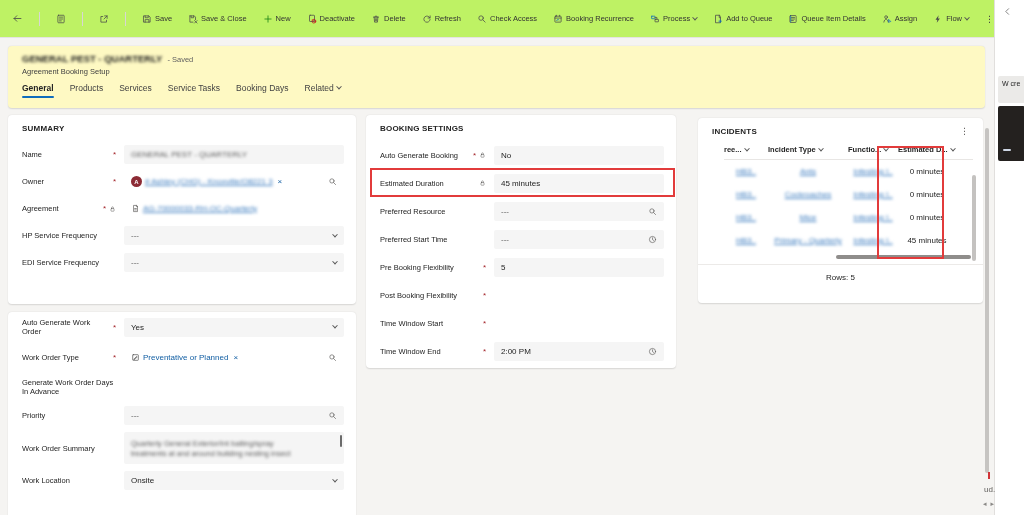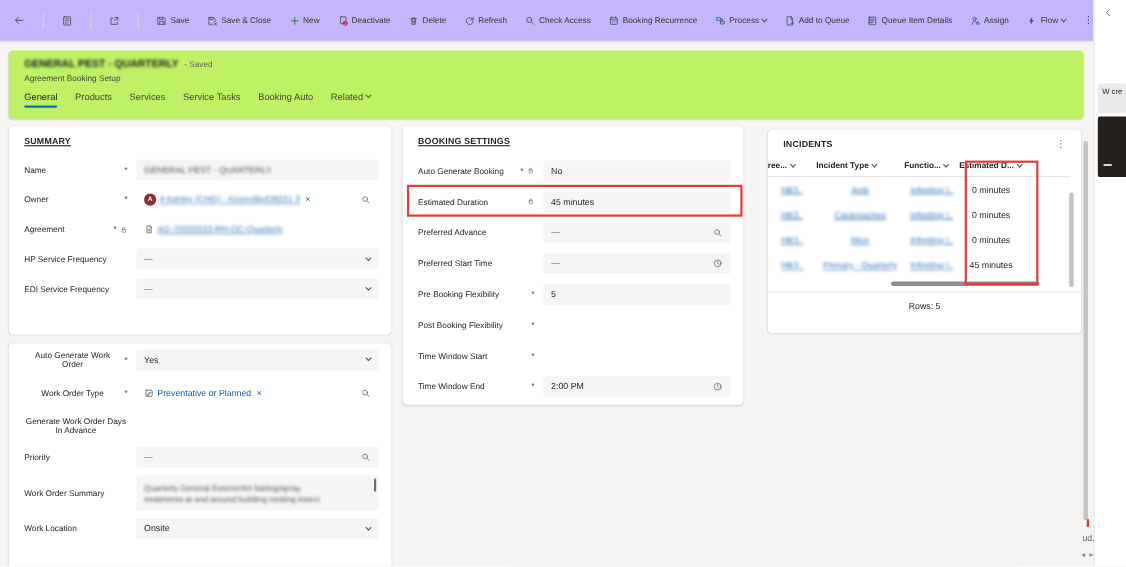--- a/index.html
+++ b/index.html
@@ -1,51 +1,51 @@
 <!DOCTYPE html>
 <html><head>
 <meta charset="utf-8">
 <style>
   * { margin:0; padding:0; box-sizing:border-box; }
   html,body { background:#fff; }
   body { font-family:"Liberation Sans","DejaVu Sans",sans-serif; }
   .app { position:relative; width:1024px; height:515px; background:#f5f4f2; overflow:hidden; color:#242424; }
 
   
-  .toolbar { position:absolute; left:0; top:0; width:994px; height:38px; background:#c4b5fd;
+  .toolbar { position:absolute; left:0; top:0; width:994px; height:38px; background:#bef264;
     border-bottom:1px solid #e5e3e1; display:flex; align-items:center; padding:0 14px 0 12px; gap:16px;
     font-size:7.5px; color:#333; white-space:nowrap; }
   .tbtn { display:flex; align-items:center; gap:3px; cursor:pointer; flex:none; }
   .tsep { width:1px; height:14px; background:#d8d6d4; flex:none; }
   .ic { fill:none; stroke:#4a4a4a; stroke-width:1.2; stroke-linecap:round; stroke-linejoin:round; display:block; }
   .chev { display:inline-block; width:4px; height:4px; border-right:1px solid #555; border-bottom:1px solid #555;
     transform:rotate(45deg) translate(-1px,-1px); }
   .tdots { font-size:9px; color:#424242; letter-spacing:0; }
   .share-btn { margin-left:auto; background:#0f6cbd; color:#fff; border-radius:3px; height:18px;
     display:flex; align-items:center; gap:3px; padding:0 8px; font-size:7.5px; cursor:pointer; flex:none; }
   .share-btn .chev { border-color:#fff; }
 
   
-  .header-card { position:absolute; left:8px; top:46px; width:977px; height:62px; background:#bef264;
+  .header-card { position:absolute; left:8px; top:46px; width:977px; height:62px; background:#fef9c3;
     border-radius:4px; box-shadow:0 0.5px 1.5px rgba(0,0,0,.13); padding:7px 14px 0; }
   .title-row { display:flex; align-items:baseline; gap:5px; }
   .page-title { font-size:9.5px; font-weight:bold; color:#1a1a1a; }
   .saved { font-size:7.5px; color:#616161; }
   .subtitle { font-size:7.5px; color:#424242; margin-top:3px; }
   .tabs { display:flex; gap:16px; margin-top:7px; font-size:8.5px; color:#424242; align-items:flex-end; }
   .tab { padding-bottom:5px; position:relative; cursor:pointer; display:flex; align-items:center; gap:3px; }
-  .tab.active { font-weight:normal; color:#242424; }
+  .tab.active { font-weight:bold; color:#242424; }
   .tab.active::after { content:""; position:absolute; left:0; right:0; bottom:0; height:2px; background:#0f6cbd; border-radius:1px; }
 
   
   .card { position:absolute; background:#fff; border-radius:4px; box-shadow:0 0.5px 1.5px rgba(0,0,0,.13); }
-  .card-title { font-size:8px; font-weight:bold; letter-spacing:.2px; color:#242424; padding:9px 14px 6px; height:26px;text-decoration:underline; }
+  .card-title { font-size:8px; font-weight:bold; letter-spacing:.2px; color:#242424; padding:9px 14px 6px; height:26px; }
   .frow { display:flex; align-items:center; padding:0 12px 0 14px; height:27px; }
   .c-book .frow { height:28px; }
-  .frow.h30 { height:30px;text-align:center; } .frow.tall { height:38px; }
+  .frow.h30 { height:30px; } .frow.tall { height:38px; }
   .lbl { display:flex; align-items:center; font-size:7.5px; color:#242424; flex:none; padding-right:8px; }
   .lbl .txt { flex:1; line-height:1.2; }
   .c-left .lbl { width:102px; }
   .c-book .lbl { width:114px; }
   .req { color:#a4262c; font-size:8px; margin-left:3px; flex:none; }
   .lock { margin-left:3px; flex:none; display:flex; }
   .val { flex:1; min-width:0; height:19px; background:#f5f5f5; border-radius:2px; display:flex; align-items:center;
     gap:3px; padding:0 7px; font-size:8px; color:#242424; position:relative; }
   .val.white { background:#fff; }
   .val.empty { color:#616161; }
@@ -57,21 +57,21 @@
   .avatar { width:11px; height:11px; border-radius:50%; background:#8c2b35; color:#fff; font-size:6px; font-weight:bold;
     display:flex; align-items:center; justify-content:center; flex:none; }
   .xrem { color:#115ea3; font-size:8px; margin-left:2px; flex:none; }
   .vscroll-mini { position:absolute; right:2px; top:3px; width:2px; height:12px; background:#6b6b6b; border-radius:1px; }
   .sumline { font-size:7.5px; line-height:9px; }
 
   
   .inc-head { display:flex; align-items:center; padding:8px 14px 4px; }
   .inc-title { font-size:8px; font-weight:bold; letter-spacing:.2px; }
   .inc-more { margin-left:auto; color:#605e5c; font-size:9px; cursor:pointer; }
-  .grid { margin-left:0; margin-right:10px; }
+  .grid { margin-left:26px; margin-right:10px; }
   .ghead { display:grid; grid-template-columns:44px 80px 50px 58px; height:20px; align-items:center;
     border-bottom:1px solid #e8e6e4; font-size:7.5px; font-weight:bold; color:#242424; }
   .gh { display:flex; align-items:center; gap:3px; cursor:pointer; }
   .grw { display:grid; grid-template-columns:44px 80px 50px 58px; height:23px; align-items:center; font-size:8px; }
   .hsb { height:4px; background:#8f8d8b; border-radius:2px; margin:3px 0 0 112px; width:135px; cursor:pointer; }
   .inc-divider { border-top:1px solid #eceae8; margin-top:5px; }
   .rows-label { font-size:8px; color:#242424; padding:8px 14px; }
   .inc-vsb { position:absolute; right:7px; top:57px; width:4px; height:86px; background:#c4c2c0; border-radius:2px; cursor:pointer; }
 
   
@@ -237,21 +237,21 @@
       <span class="tab">
           <span>Products</span>
         </span>
       <span class="tab">
           <span>Services</span>
         </span>
       <span class="tab">
           <span>Service Tasks</span>
         </span>
       <span class="tab">
-          <span>Booking Auto</span>
+          <span>Booking Days</span>
         </span>
       <span class="tab">
           <span>Related</span>
           <span class="chev"></span>
         </span>
     </div>
   </div>
 
   <div class="card c-left" style="left:8px; top:115px; width:348px; height:189px;">
     <div class="card-title">SUMMARY</div>
@@ -440,21 +440,21 @@
             </svg>
         </span>
       </div>
       <div class="val">
         <span>45 minutes</span>
       </div>
     </div>
 
     <div class="frow">
       <div class="lbl">
-        <span class="txt">Preferred Advance</span>
+        <span class="txt">Preferred Resource</span>
       </div>
       <div class="val empty">
         <span>---</span>
         <span class="ctrl">
           <svg class="ic" width="9" height="9" viewBox="0 0 16 16" style="stroke:#605e5c">
               <circle cx="7" cy="7" r="3.8"></circle>
               <path d="M10 10l3.5 3.5"></path>
             </svg>
         </span>
       </div>

